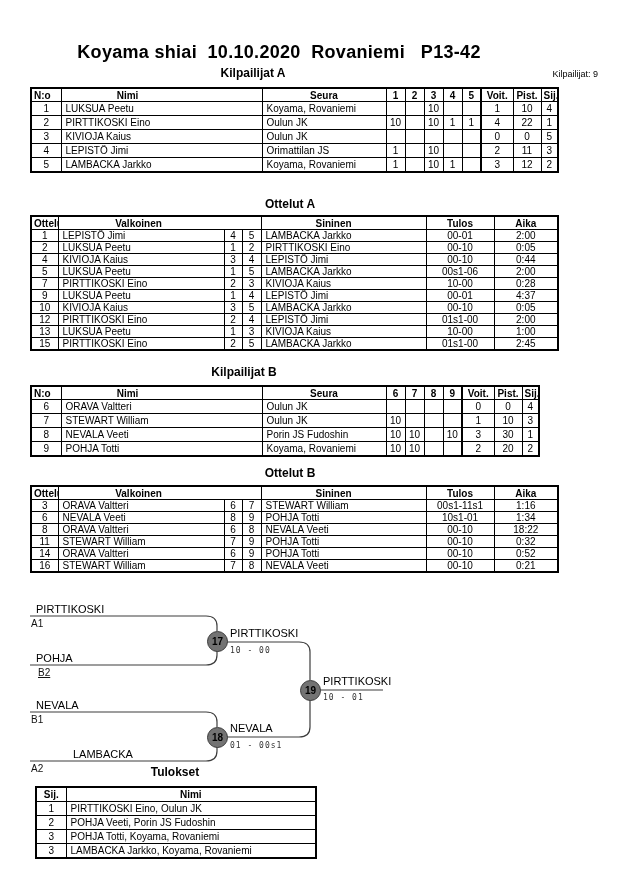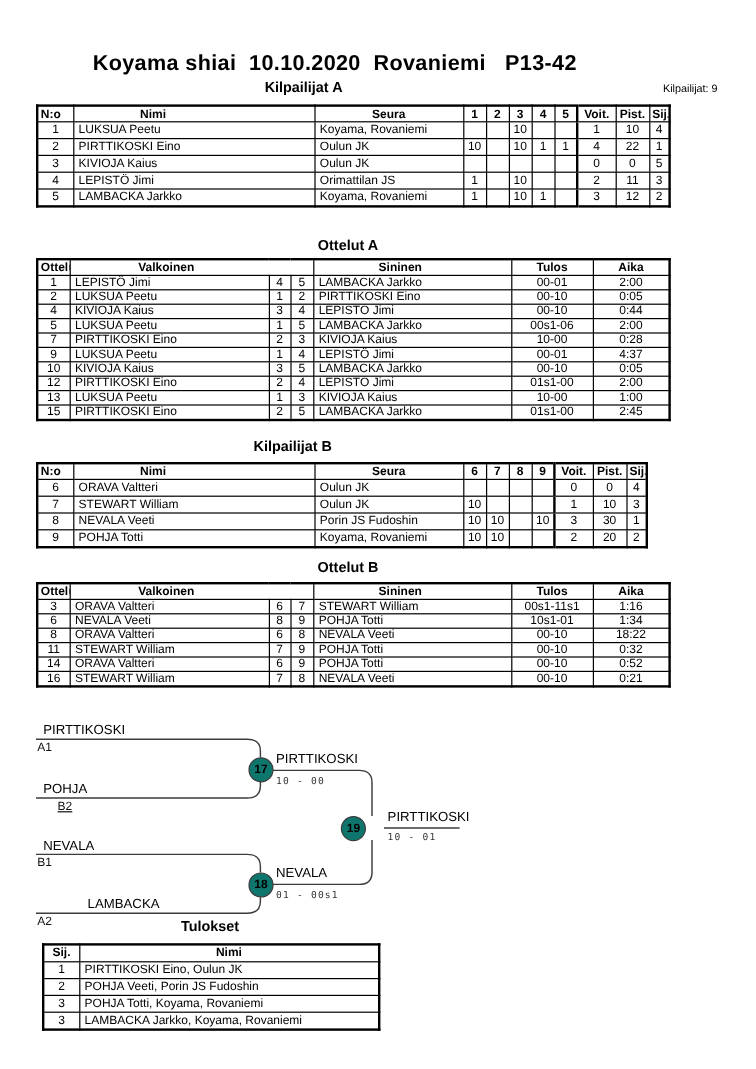--- a/index.html
+++ b/index.html
@@ -43,21 +43,21 @@
   .h-sininen { padding-right:22px; }
 
   
   .bracket-svg { left:0; top:0; width:630px; height:891px; pointer-events:none; }
   .bracket-svg path { fill:none; stroke:#3c3c3c; stroke-width:1.2; }
   .bk-name { font-size:11px; line-height:12px; white-space:nowrap; }
   .bk-seed { font-size:10px; line-height:11px; color:#111; }
   .bk-score { font-family:"DejaVu Sans Mono", monospace; font-size:8px;
               line-height:9px; color:#333; letter-spacing:1px; white-space:nowrap; }
   .bk-node { width:19px; height:19px; border:1.5px solid #3c3c3c; border-radius:50%;
-             background:#0f766e; font-size:10px; font-weight:bold; display:flex;
+             background:#737373; font-size:10px; font-weight:bold; display:flex;
              align-items:center; justify-content:center; }
 </style>
 </head>
 <body>
 
 <div class="abs page-title">Koyama shiai  10.10.2020  Rovaniemi   P13-42</div>
 <div class="abs sec-title t-kilpa">Kilpailijat A</div>
 <div class="abs count-label">Kilpailijat: 9</div>
 
 <table class="tbl-kilp" style="left:30px; top:87px; width:527px;">
@@ -436,34 +436,34 @@
   <path d="M227 642 H299 Q310 642 310 652 V680"></path>
   <path d="M30 712 H206 Q217 712 217 722 V727"></path>
   <path d="M30 761 H206 Q217 761 217 751 V747"></path>
   <path d="M227 737 H299 Q310 737 310 727 V700"></path>
   <path d="M320 690 H383"></path>
 </svg>
 
 <div class="abs bk-name" style="left:36px; top:603px;">PIRTTIKOSKI</div>
 <div class="abs bk-seed" style="left:31px; top:618px;">A1</div>
 <div class="abs bk-name" style="left:36px; top:652px;">POHJA</div>
-<div class="abs bk-seed" style="left:48px; top:667px;text-decoration:underline;">B2</div>
+<div class="abs bk-seed" style="left:38px; top:667px;text-decoration:underline;">B2</div>
 <div class="abs bk-node" style="left:207px; top:631px;">17</div>
 <div class="abs bk-name" style="left:230px; top:627px;">PIRTTIKOSKI</div>
 <div class="abs bk-score" style="left:230px; top:646px;">10 - 00</div>
 
 <div class="abs bk-name" style="left:36px; top:699px;">NEVALA</div>
 <div class="abs bk-seed" style="left:31px; top:714px;">B1</div>
 <div class="abs bk-name" style="left:36px; top:748px;padding-left:37px;">LAMBACKA</div>
 <div class="abs bk-seed" style="left:31px; top:763px;">A2</div>
 <div class="abs bk-node" style="left:207px; top:727px;">18</div>
 <div class="abs bk-name" style="left:230px; top:722px;">NEVALA</div>
 <div class="abs bk-score" style="left:230px; top:741px;">01 - 00s1</div>
 
-<div class="abs bk-node" style="left:284px; top:680px;">19</div>
+<div class="abs bk-node" style="left:300px; top:680px;">19</div>
 <div class="abs bk-name" style="left:323px; top:675px;">PIRTTIKOSKI</div>
 <div class="abs bk-score" style="left:323px; top:693px;">10 - 01</div>
 
 <div class="abs sec-title t-tul">Tulokset</div>
 <table class="tbl-tul" style="left:35px; top:786px; width:280px;">
   <colgroup>
       <col style="width:30px">
       <col style="width:250px">
     </colgroup>
   <thead>

